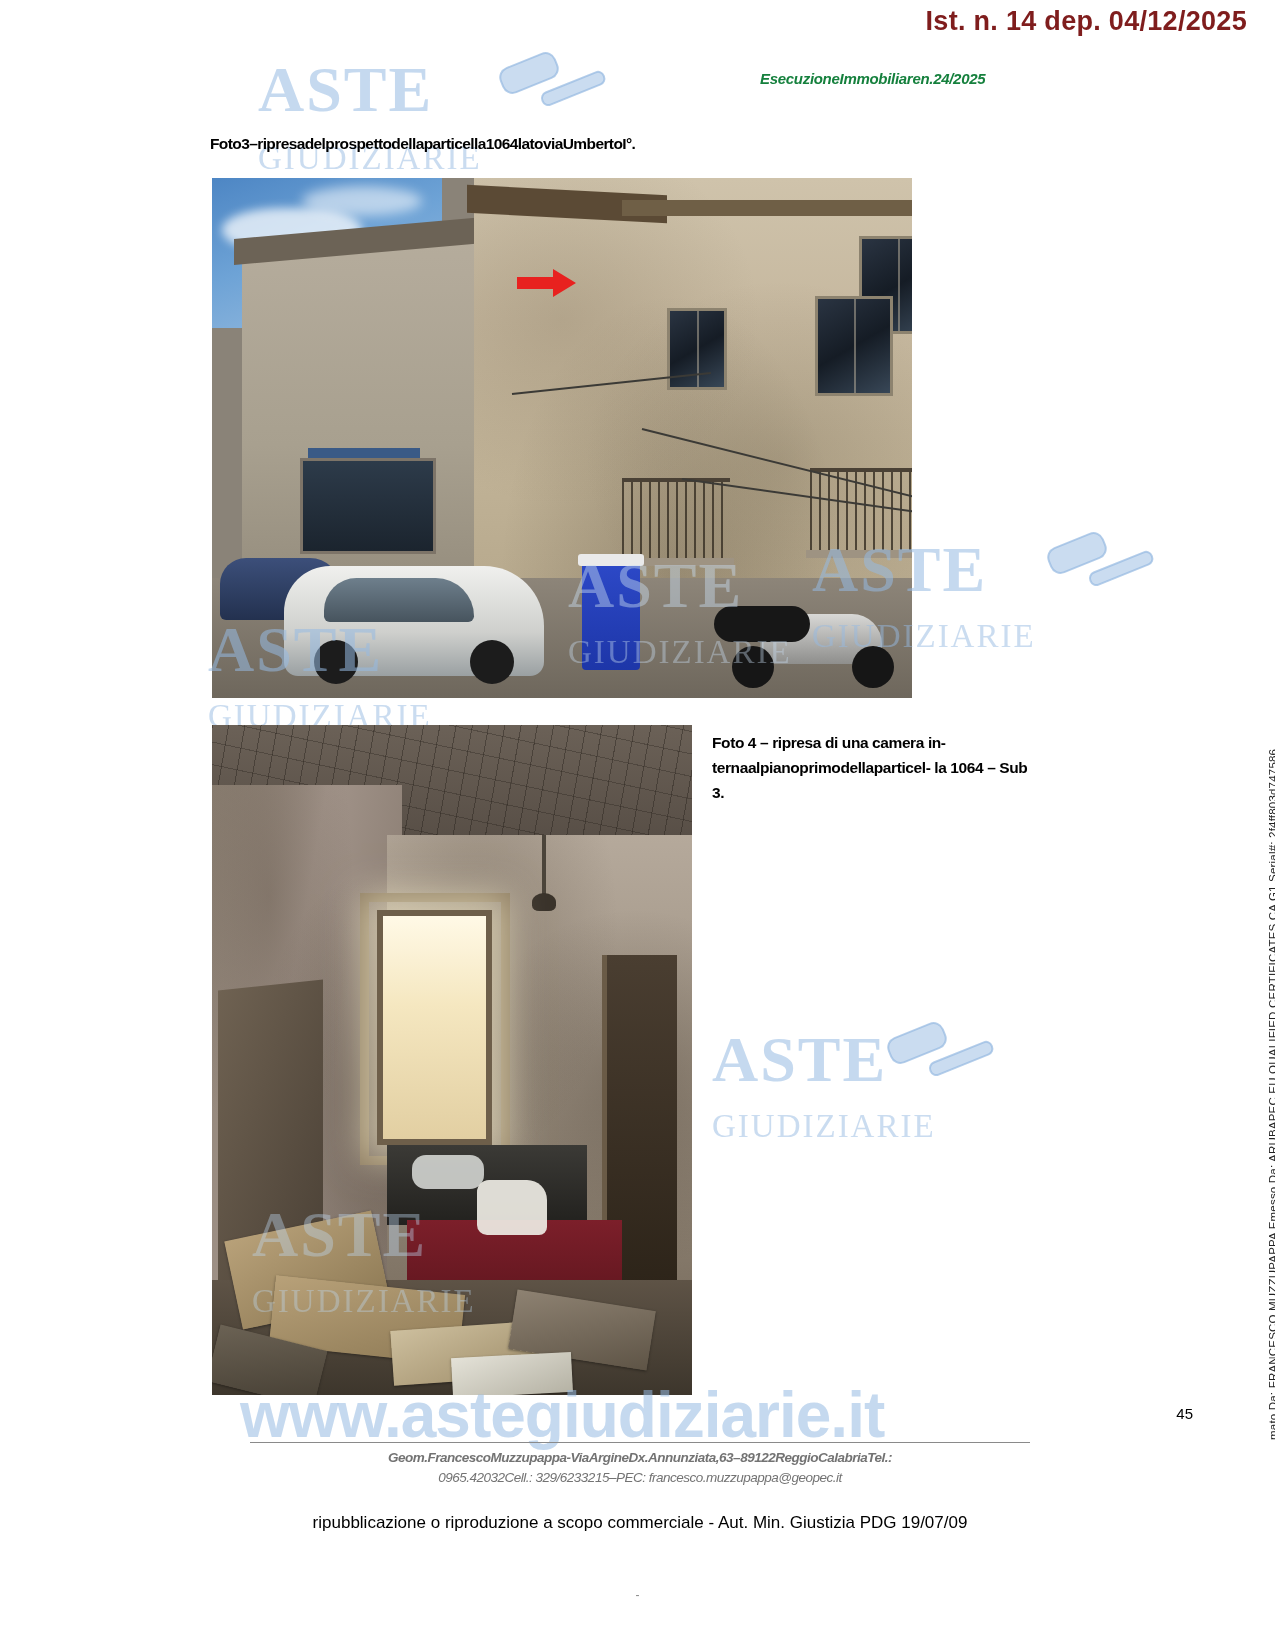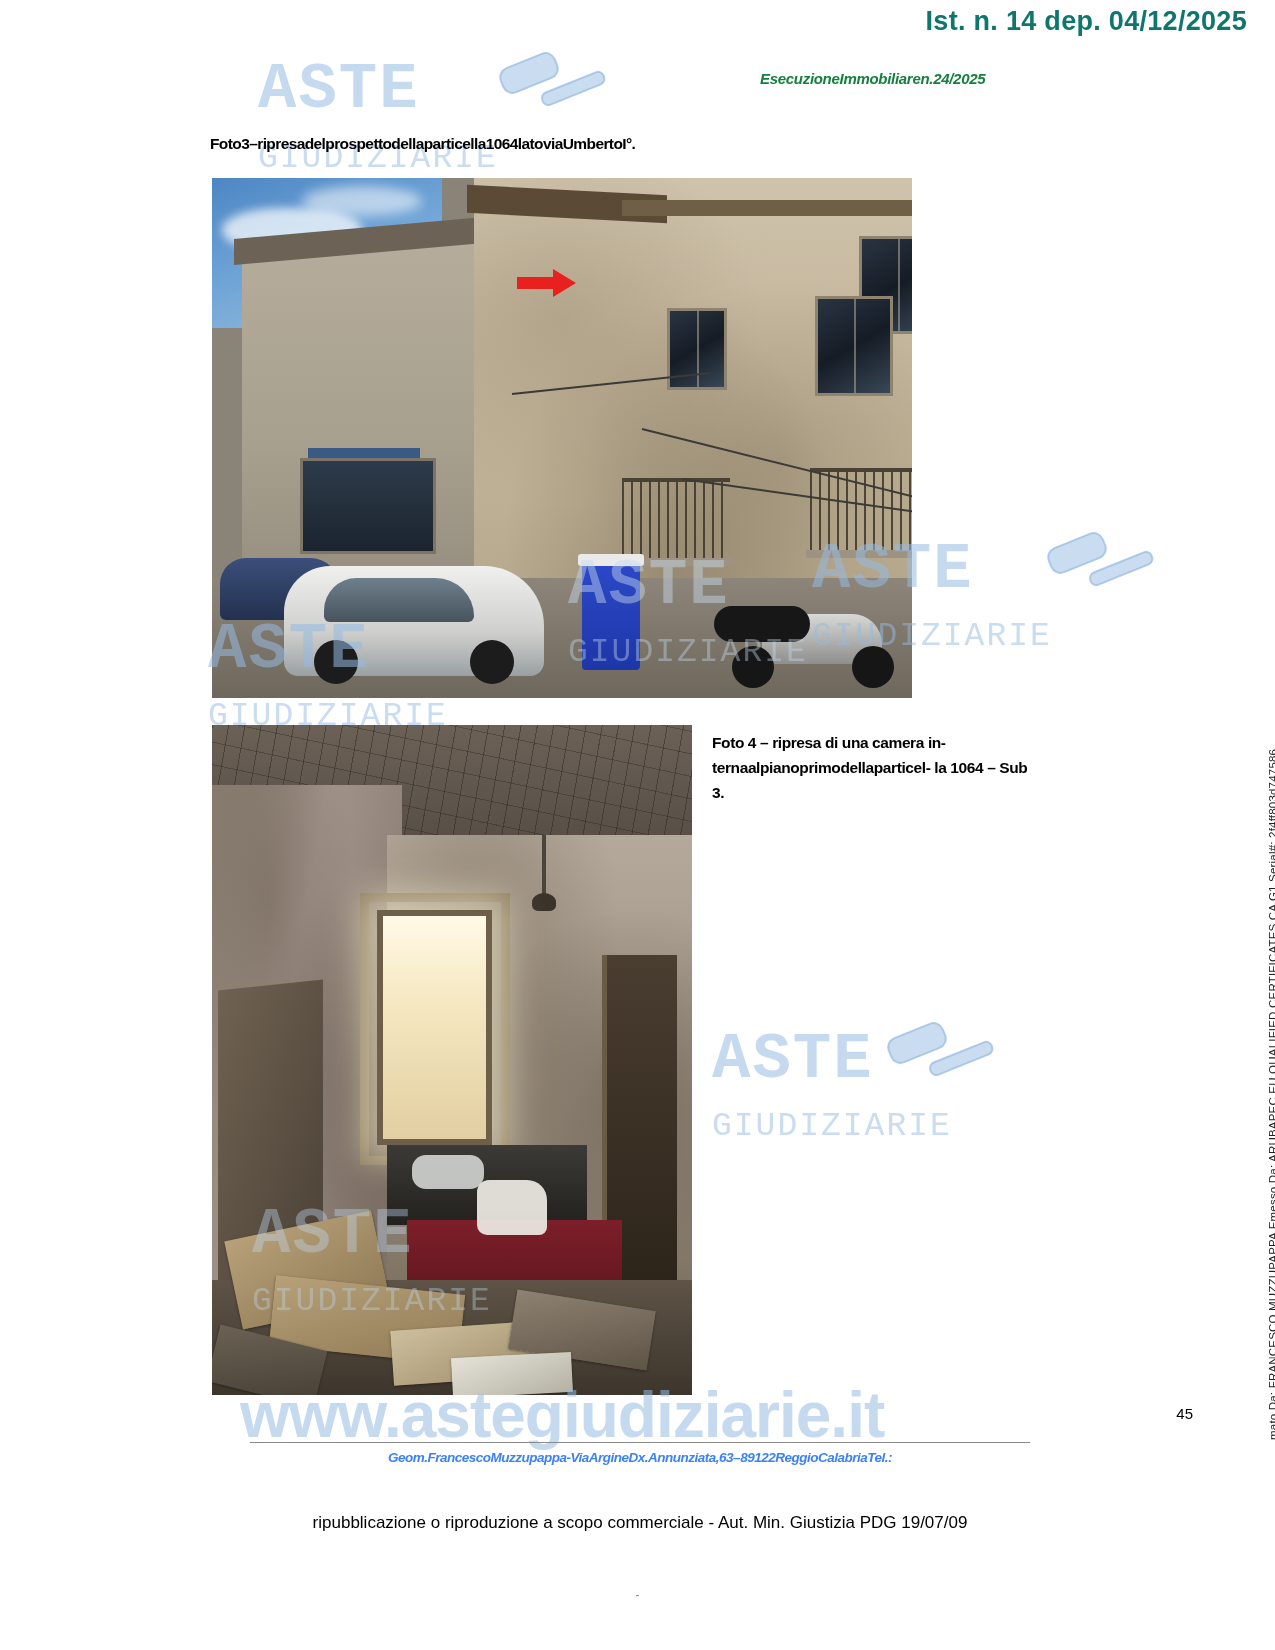--- a/index.html
+++ b/index.html
@@ -16,21 +16,21 @@
     overflow: hidden;
   }
 
   
   .header-stamp {
     position: absolute;
     top: 6px;
     right: 28px;
     font-size: 27px;
     font-weight: bold;
-    color: #0f766e;
+    color: #7f1d1d;
     letter-spacing: 0.3px;
     font-family: "Liberation Sans", sans-serif;
   }
 
   .exec-line {
     position: absolute;
     top: 70px;
     left: 760px;
     font-size: 15px;
     font-style: italic;
@@ -346,21 +346,21 @@
   }
   .p2-lamp-head {
     position:absolute; left: 320px; top: 168px; width: 24px; height: 18px;
     background: #3a332b; border-radius: 50% 50% 30% 30%;
   }
 
   
   .wm {
     position: absolute;
     pointer-events: none;
-    font-family: Liberation Mono, monospace;
+    font-family: Liberation Serif, serif;
     color: rgba(150,185,225,0.55);
     user-select: none;
   }
   .wm-aste {
     font-size: 64px;
     font-weight: bold;
     letter-spacing: 2px;
     line-height: 0.95;
   }
   .wm-giud {
@@ -395,21 +395,21 @@
   }
   .footer-geom {
     position:absolute;
     left: 250px;
     top: 1448px;
     width: 780px;
     text-align: center;
     font-size: 13.5px;
     font-style: italic;
     font-weight: bold;
-    color: #3b82f6;
+    color: #737373;
     letter-spacing: -0.5px;
     line-height: 1.5;
   }
   .footer-geom .l2 {
     font-weight: normal;
   }
   .footer-pub {
     position:absolute;
     left: 200px;
     top: 1510px;
@@ -571,17 +571,18 @@
 
 <div class="vert-sign-wrap">
   <div class="vert-sign">mato Da: FRANCESCO MUZZUPAPPA Emesso Da: ARUBAPEC EU QUALIFIED CERTIFICATES CA G1 Serial#: 2f4ff803d747586</div>
 </div>
 
 <div class="page-number">45</div>
 
 <div class="footer-rule"></div>
 <div class="footer-geom">
   <div>Geom.FrancescoMuzzupappa-ViaArgineDx.Annunziata,63–89122ReggioCalabriaTel.:</div>
+  <div class="l2">0965.42032Cell.: 329/6233215–PEC: francesco.muzzupappa@geopec.it</div>
 </div>
 <div class="footer-pub">
   <div>ripubblicazione o riproduzione a scopo commerciale - Aut. Min. Giustizia PDG 19/07/09</div>
 </div>
 <div class="footer-dash">-</div>
 
 </body></html>

